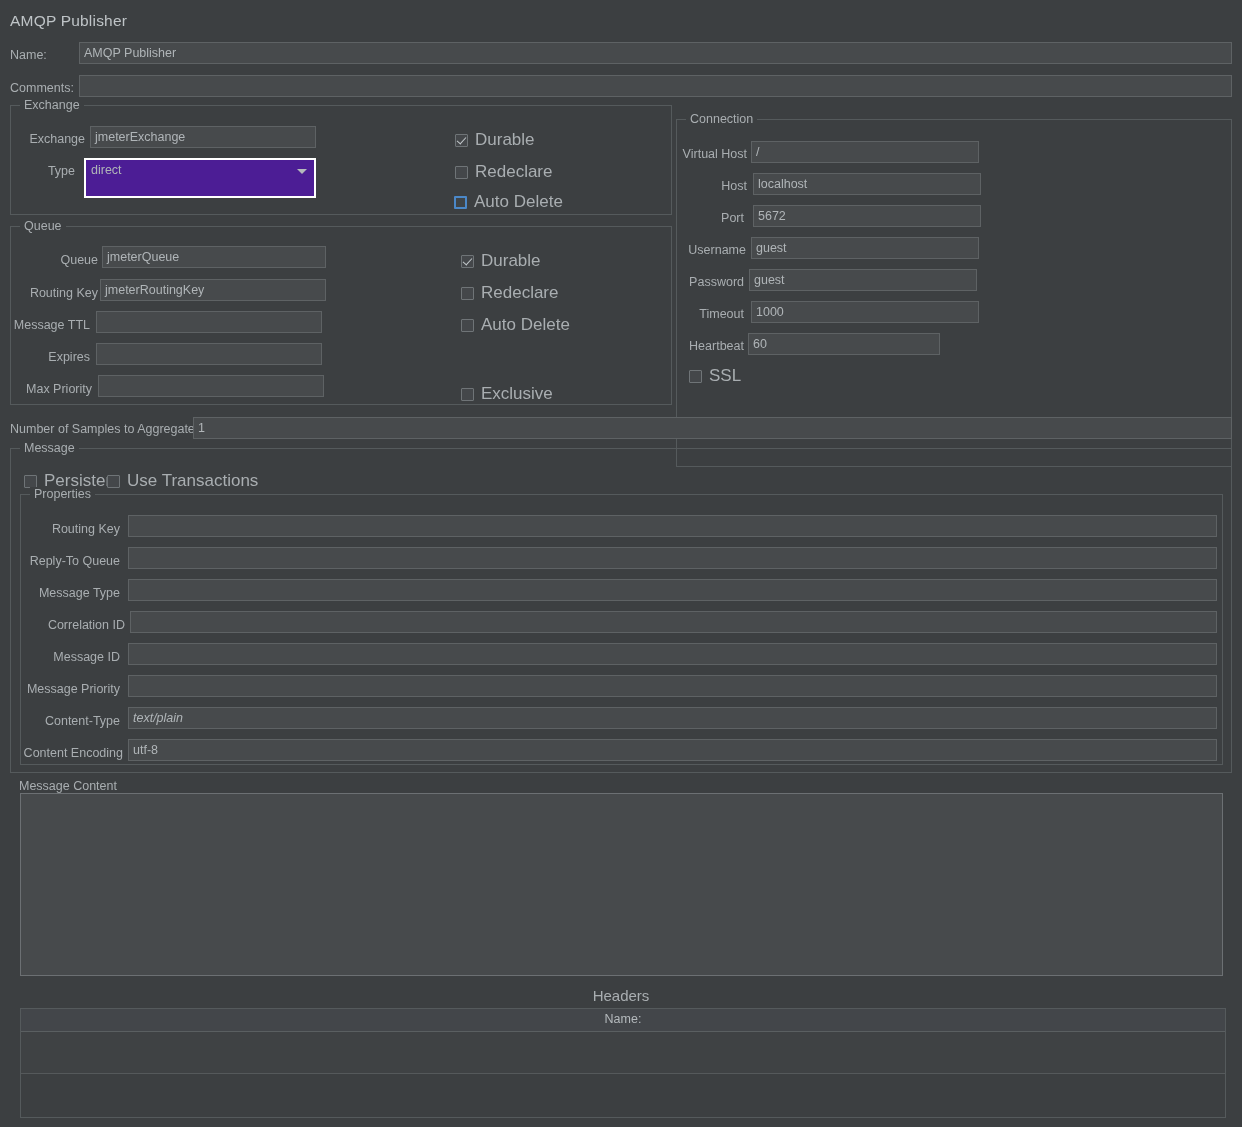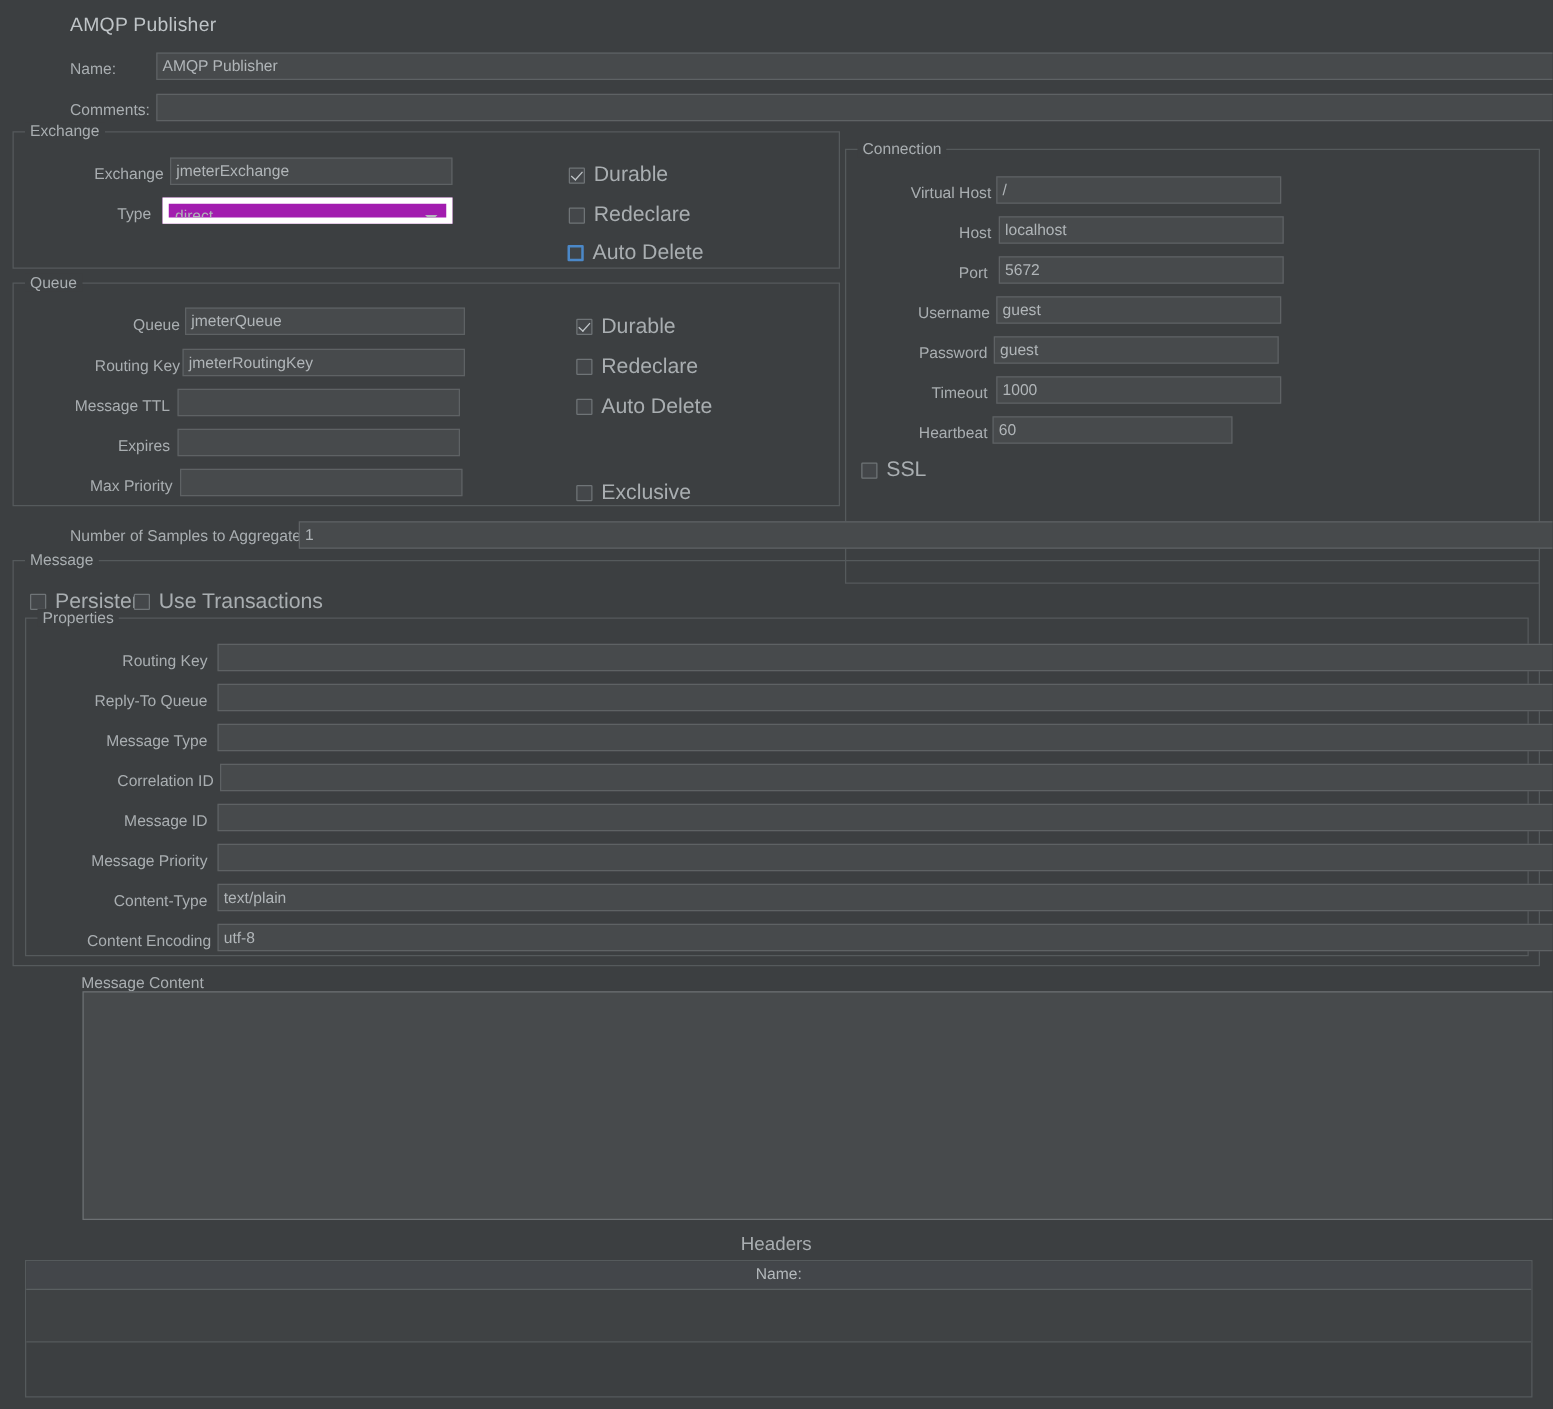--- a/index.html
+++ b/index.html
@@ -5,21 +5,21 @@
   html,body{margin:0;padding:0;}
   body{
     width:1242px;height:1127px;
     background:#3c3f41;
     color:#b7bcbf;
     font-family:"Liberation Sans", sans-serif;
     font-size:12.5px;
     overflow:hidden;
     position:relative;
   }
-  .abs{position:absolute;margin-left:46px;}
+  .abs{position:absolute;}
 
   
   .page-title{
     left:10px;top:12px;
     font-size:15.5px;
     color:#bfc4c7;
     letter-spacing:.2px;
   }
 
   
@@ -36,24 +36,24 @@
     padding:0 4px;
     line-height:20px;
     height:22px;
     white-space:nowrap;
     overflow:hidden;
     display:block;
   }
 
   
   .combo{
-    background:#a21caf;
-    border:5px solid #ffffff;
-    box-sizing:border-box;
-    height:21px;
+    background:#4c1d95;
+    border:2px solid #ffffff;
+    box-sizing:border-box;
+    height:40px;
     position:relative;
     color:#b0b5b8;
     font-size:12.5px;
     line-height:21px;
     padding:0 22px 0 5px;
     white-space:nowrap;
     overflow:hidden;
   }
   .combo .arrow{
     position:absolute;right:7px;top:9px;
@@ -299,21 +299,21 @@
 <div class="abs lbl lbl-r" style="left:20px;top:617px;width:105px;">Correlation ID</div>
 <div class="abs field" style="left:130px;top:611px;width:1087px;"></div>
 
 <div class="abs lbl lbl-r" style="left:20px;top:649px;width:100px;">Message ID</div>
 <div class="abs field" style="left:128px;top:643px;width:1089px;"></div>
 
 <div class="abs lbl lbl-r" style="left:20px;top:681px;width:100px;">Message Priority</div>
 <div class="abs field" style="left:128px;top:675px;width:1089px;"></div>
 
 <div class="abs lbl lbl-r" style="left:20px;top:713px;width:100px;">Content-Type</div>
-<div class="abs field" style="left:128px;top:707px;width:1089px;">text/plain</div>
+<div class="abs field" style="left:128px;top:707px;width:1089px;font-style:italic;">text/plain</div>
 
 <div class="abs lbl lbl-r" style="left:18px;top:745px;width:105px;">Content Encoding</div>
 <div class="abs field" style="left:128px;top:739px;width:1089px;">utf-8</div>
 
 <div class="abs lbl" style="left:19px;top:778px;">Message Content</div>
 <div class="abs textarea" style="left:20px;top:793px;width:1203px;height:183px;"></div>
 
 <div class="headers-caption" style="top:987px;">Headers</div>
 
 <div class="tbl-wrap" style="left:20px;top:1008px;width:1206px;height:110px;">

